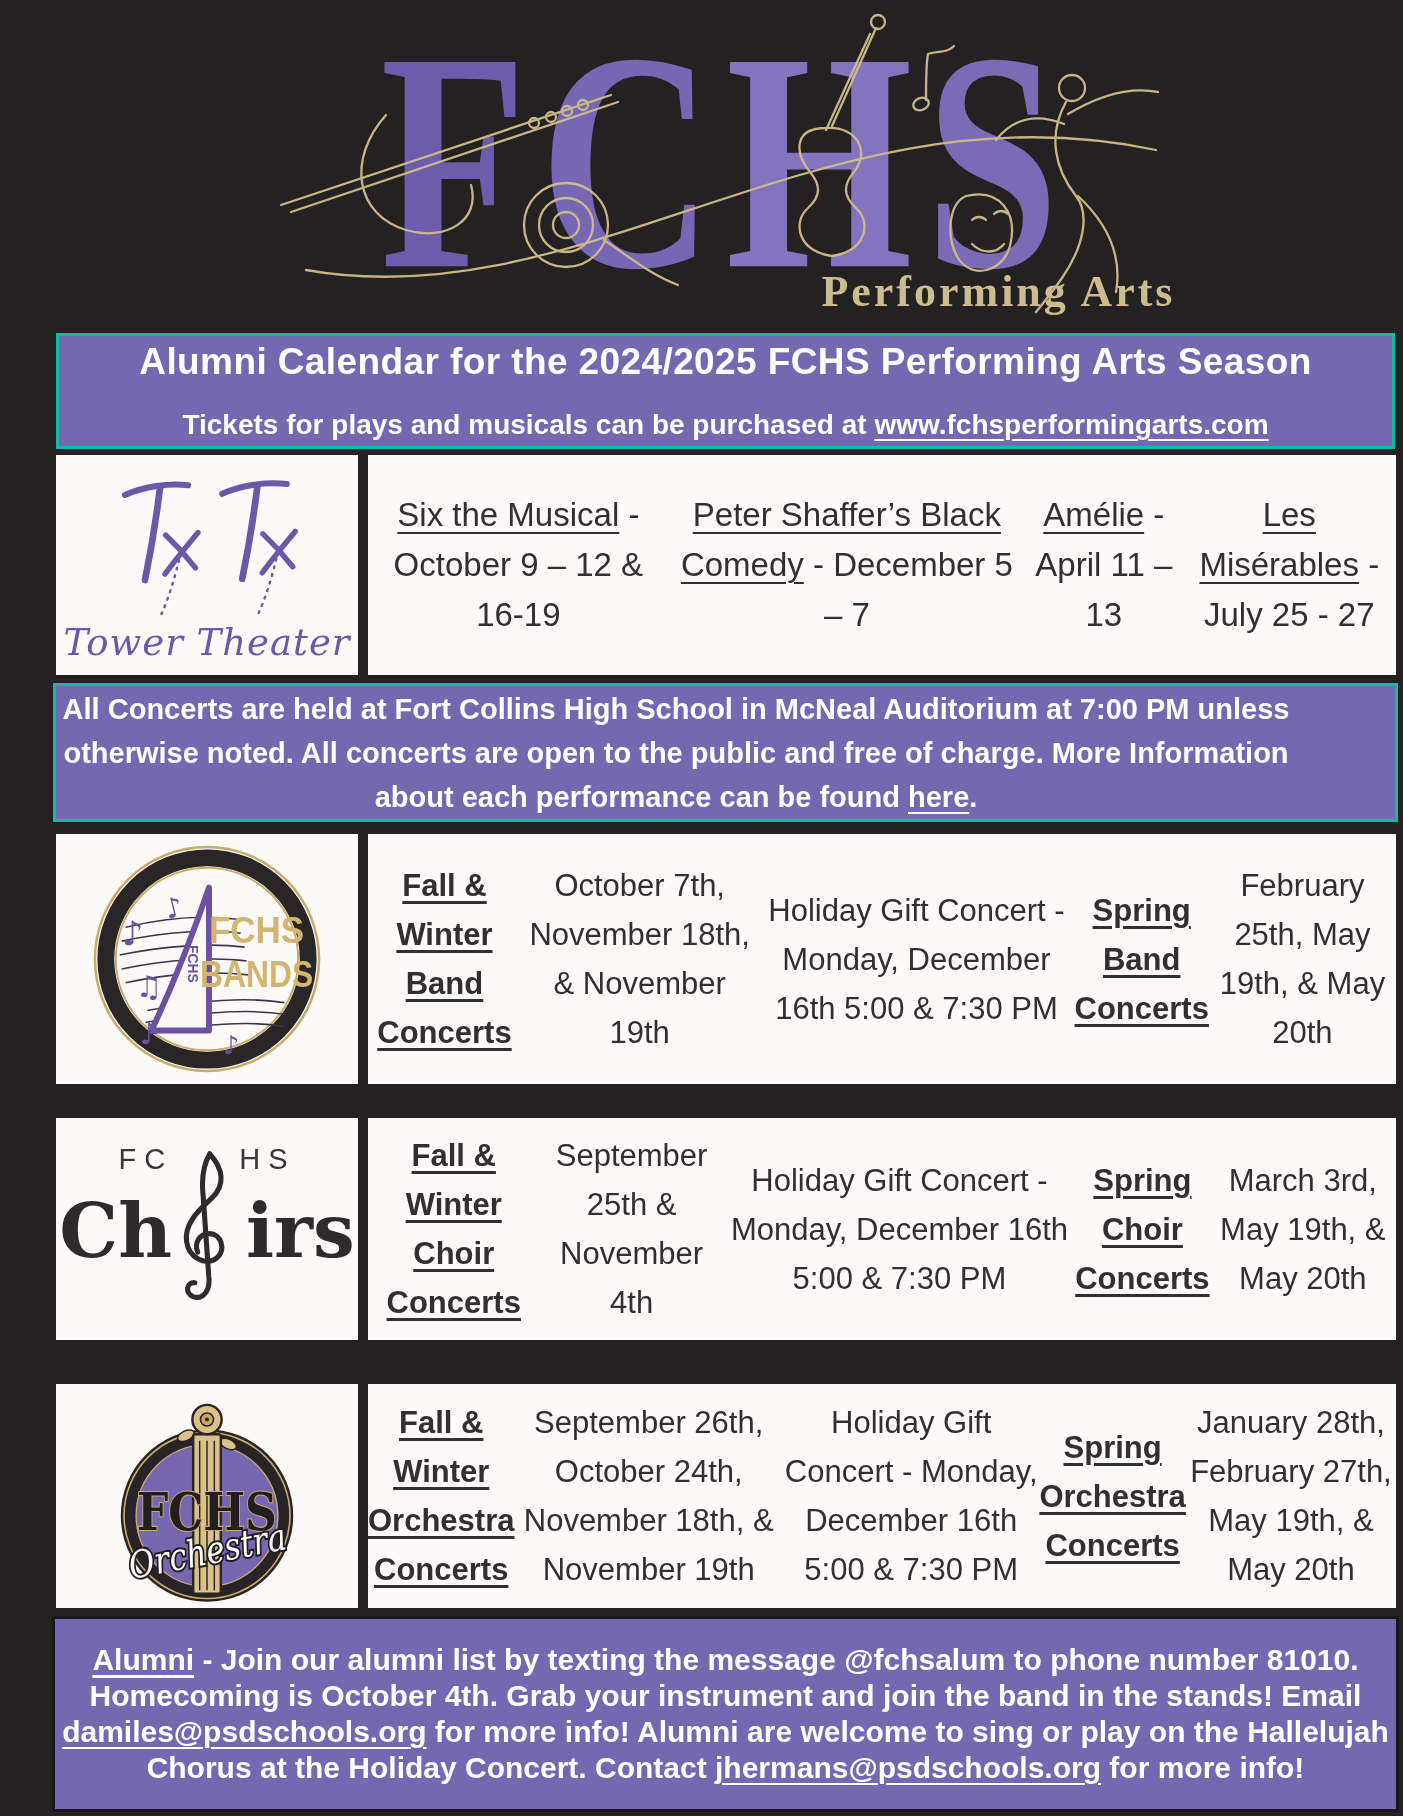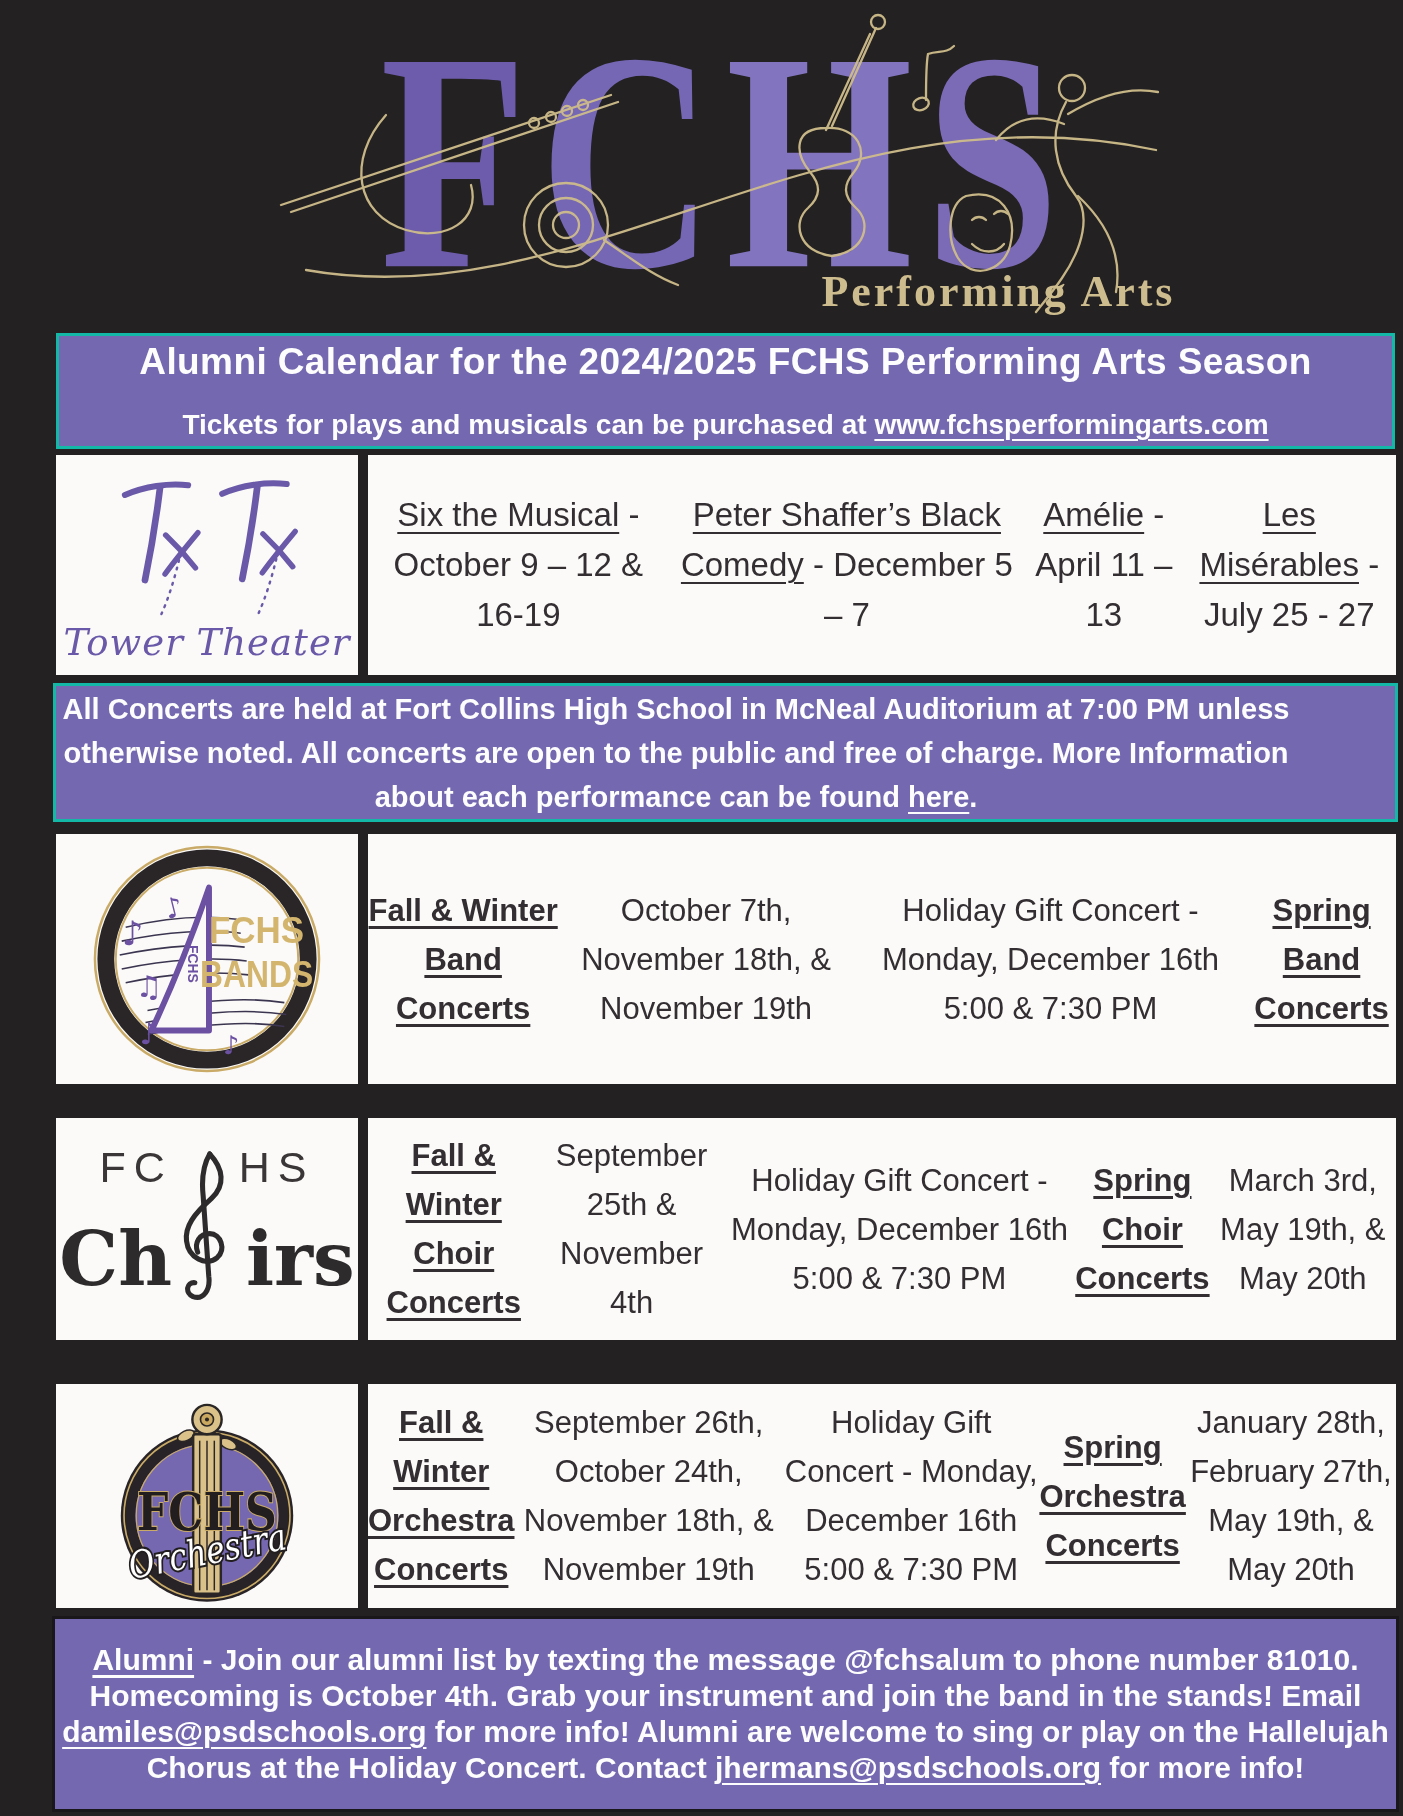--- a/index.html
+++ b/index.html
@@ -51,22 +51,22 @@
   .bands-row{height:250px;margin-top:12px;}
   .choirs-row{height:222px;margin-top:34px;}
   .orchestra-row{height:224px;margin-top:44px;}
 
   
   .tower-svg{width:250px;height:152px;}
   .tower-name{font-family:"DejaVu Serif", serif;font-style:italic;color:#6a59a8;font-size:37px;letter-spacing:1px;margin-top:2px;}
 
   
   .choir-logo{position:relative;width:292px;height:176px;color:#2e2b2c;}
-  .choir-top{display:flex;justify-content:center;gap:66px;font-size:43px;letter-spacing:8px;color:#3a3637;margin-top:2px;}
-  .choir-bottom{display:flex;justify-content:center;gap:74px;font-family:"DejaVu Serif", serif;font-weight:bold;font-size:74px;margin-top:24px;line-height:86px;}
+  .choir-top{display:flex;justify-content:center;gap:66px;font-size:29px;letter-spacing:8px;color:#3a3637;margin-top:2px;}
+  .choir-bottom{display:flex;justify-content:center;gap:74px;font-family:"DejaVu Serif", serif;font-weight:bold;font-size:74px;margin-top:12px;line-height:86px;}
   .clef-svg{position:absolute;left:50%;top:0;transform:translateX(-53%);height:176px;}
 
   
   .footer{flex:1;margin:8px 4px 4px 4px;background:#7468b0;border:3px solid #1a171a;color:#fdfdfd;
     display:flex;align-items:center;justify-content:center;text-align:center;}
   .footer-inner{width:1345px;font-size:30px;font-weight:600;line-height:36px;}
   .alumni-label{font-weight:bold;text-decoration:underline;text-underline-offset:5px;text-decoration-thickness:2.5px;}
   .email{text-decoration:underline;text-underline-offset:5px;text-decoration-thickness:2px;cursor:pointer;}
 </style>
 </head>
@@ -175,20 +175,21 @@
         </g>
         <text x="170" y="104" text-anchor="middle" font-family="Liberation Sans, sans-serif" font-weight="bold" font-size="38" fill="#d3b56e" textLength="96" lengthAdjust="spacingAndGlyphs">FCHS</text>
         <text x="170" y="148" text-anchor="middle" font-family="Liberation Sans, sans-serif" font-weight="bold" font-size="38" fill="#d3b56e" textLength="114" lengthAdjust="spacingAndGlyphs">BANDS</text>
       </svg>
     </div>
     <div class="content-box">
       <div class="sec-header">Fall &amp; Winter Band Concerts</div>
       <div>October 7th, November 18th, &amp; November 19th</div>
       <div>Holiday Gift Concert - Monday, December 16th 5:00 &amp; 7:30 PM</div>
       <div class="sec-header">Spring Band Concerts</div>
+      <div>February 25th, May 19th, &amp; May 20th</div>
     </div>
   </div>
 
   <div class="row section-row choirs-row">
     <div class="logo-box">
       <div class="choir-logo">
         <div class="choir-top">
             <span>FC</span>
             <span>HS</span>
           </div>

